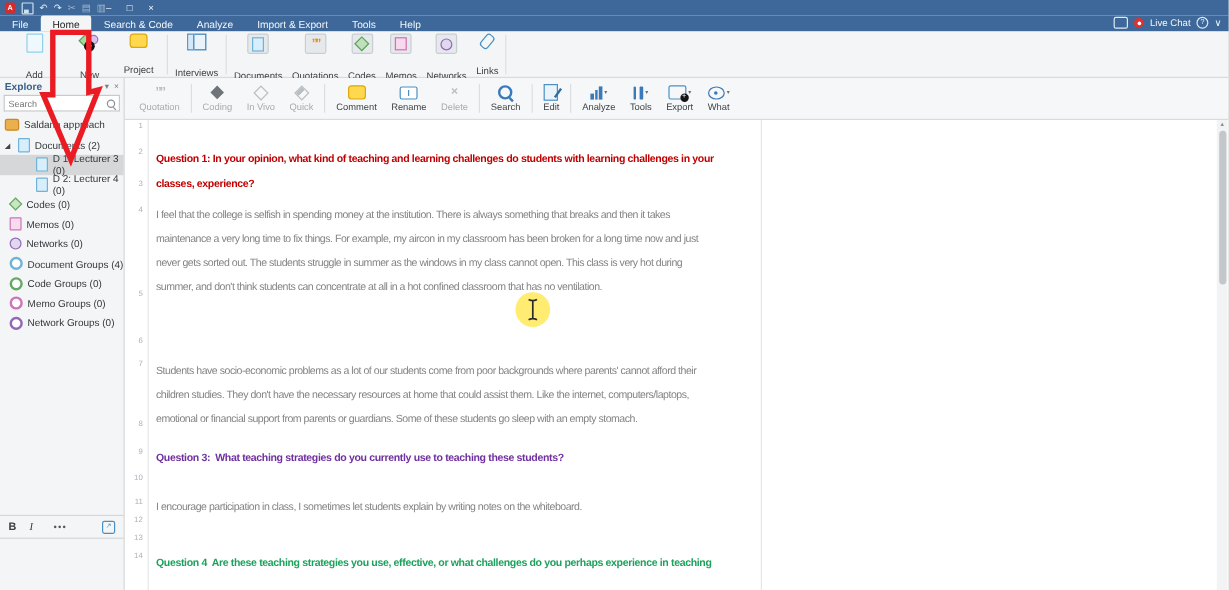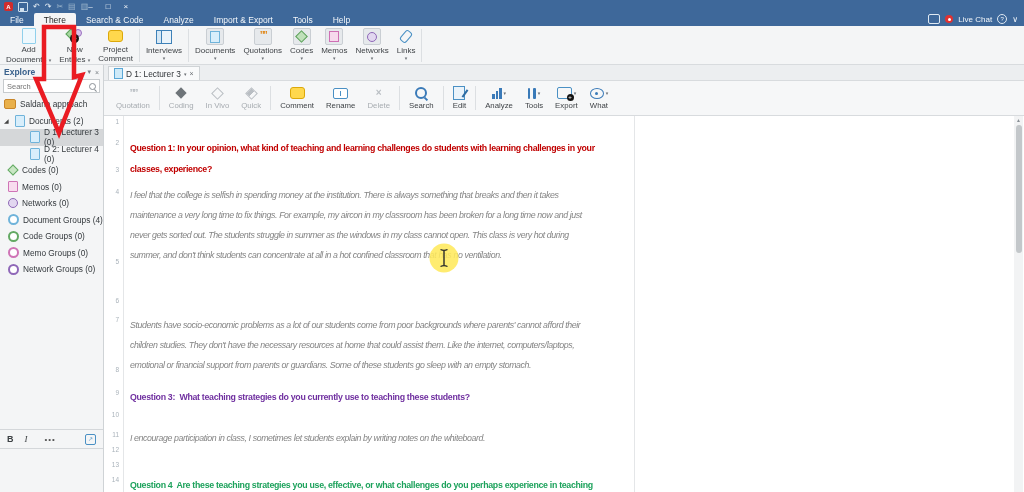--- a/index.html
+++ b/index.html
@@ -24,21 +24,21 @@
   .mtab.active{background:#f4f5f6;color:#1f1f1f;border-radius:2px 2px 0 0;}
   .livechat{position:absolute;right:6px;top:1px;display:flex;align-items:center;gap:5px;font-size:8px;}
   .chatic{width:10px;height:8px;border:1px solid #dfe9f2;border-radius:2px;}
   .reddot{width:8px;height:8px;background:#e03131;border-radius:50%;position:relative;}
   .reddot::after{content:"";position:absolute;left:2.5px;top:2.5px;width:3px;height:3px;background:#fff;border-radius:50%;}
   .helpc{width:8px;height:8px;border:1px solid #dfe9f2;border-radius:50%;font-size:6px;line-height:8px;text-align:center;}
 
   
   .ribbon{height:37px;background:#f4f5f6;border-bottom:1px solid #d8dbde;display:flex;align-items:stretch;padding:1px 2px 0;}
   .rbtn{display:flex;flex-direction:column;align-items:center;justify-content:flex-start;padding:1px 4px 0;
-        font-size:8px;color:#3f4347;line-height:1.2;text-align:center;}
+        font-size:8px;color:#3f4347;line-height:1.2;text-align:center;gap:13px;}
   .rbtn .ric{height:17px;display:flex;align-items:center;justify-content:center;margin-bottom:1px;}
   .rsep{width:1px;background:#dcdfe2;margin:2px 2px;}
   .car{font-size:5px;color:#6b7075;line-height:1;}
   .ri-adddoc{width:12px;height:14px;background:#eef8fd;border:1px solid #8fd0ec;border-radius:1px;}
   .ri-newent{position:relative;width:17px;height:16px;}
   .ri-newent .d{position:absolute;left:1px;top:2px;width:6px;height:6px;background:#a6d8a0;border:1px solid #5ca05c;transform:rotate(45deg);}
   .ri-newent .c{position:absolute;right:1px;top:1px;width:6px;height:6px;background:#d9c3ea;border:1px solid #9a70c0;border-radius:50%;}
   .ri-newent .plus{position:absolute;left:4px;top:6px;width:9px;height:9px;background:#141414;border-radius:50%;color:#fff;}
   .ri-newent .plus::after{content:"+";font-size:8px;line-height:9px;display:block;text-align:center;}
   .ri-bubble{width:13px;height:10px;background:#ffd84d;border:1px solid #dca80a;border-radius:3px;}
@@ -124,21 +124,21 @@
   .car2{font-size:5px;color:#6b7075;}
 
   
   .docbody{flex:1;position:relative;background:#fff;overflow:hidden;}
   .lnum{position:absolute;left:0;width:15px;text-align:right;font-size:6.5px;color:#a9b2ba;}
   .gline{position:absolute;left:19px;top:0;bottom:0;width:1px;background:#e4e6e8;}
   .cline{position:absolute;left:530px;top:0;bottom:0;width:1px;background:#e4e6e8;}
   .blk{position:absolute;left:26px;width:504px;white-space:pre;}
   .blk.t{font-size:9.5px;font-weight:bold;color:#1c1c1c;}
   .blk.q{font-size:8.8px;font-weight:bold;line-height:21px;letter-spacing:-0.3px;}
-  .blk.p{font-size:8.8px;font-style:italic;color:#848484;line-height:20px;letter-spacing:-0.4px;}
+  .blk.p{font-size:8.8px;color:#848484;line-height:20px;letter-spacing:-0.4px;}
   .q1c{color:#c00000;}.q2c{color:#2e8bc9;}.q3c{color:#7030a0;}.q4c{color:#1da25c;}
   .vscroll{position:absolute;right:1px;top:0;bottom:0;width:9px;background:#f2f3f4;}
   .varrow{position:absolute;top:1px;left:0;width:9px;text-align:center;font-size:5px;color:#8a9096;}
   .vthumb{position:absolute;top:9px;left:1.5px;width:6px;height:128px;background:#c3c7ca;border-radius:3px;}
 
   
   .overlay{position:absolute;left:0;top:0;z-index:40;pointer-events:none;}
 </style>
 </head>
 <body>
@@ -157,21 +157,21 @@
     </div>
     <div class="winctl">
       <span>–</span>
       <span>□</span>
       <span>×</span>
     </div>
   </div>
 
   <div class="menurow">
     <div class="mtab">File</div>
-    <div class="mtab active">There</div>
+    <div class="mtab active">Home</div>
     <div class="mtab">Search &amp; Code</div>
     <div class="mtab">Analyze</div>
     <div class="mtab">Import &amp; Export</div>
     <div class="mtab">Tools</div>
     <div class="mtab">Help</div>
     <div class="livechat">
       <span class="chatic"></span>
       <span class="reddot"></span>
       <span>Live Chat</span>
       <span class="helpc">?</span>
@@ -334,28 +334,20 @@
       <div class="sb-foot">
         <span class="fb">B</span>
         <span class="fi">I</span>
         <span class="fm">•••</span>
         <span class="openbox">↗</span>
       </div>
       <div class="sb-comment"></div>
     </div>
 
     <div class="docpane">
-      <div class="tabbar">
-        <div class="dtab">
-          <span class="tic"></span>
-          <span>D 1: Lecturer 3</span>
-          <span class="tcar">▾</span>
-          <span class="tx">×</span>
-        </div>
-      </div>
 
       <div class="dtoolbar">
         <div class="titem dis">
           <span class="ti">
               <span class="ti-quote"></span>
             </span>
           <span>Quotation</span>
         </div>
         <div class="tsep"></div>
         <div class="titem dis">

